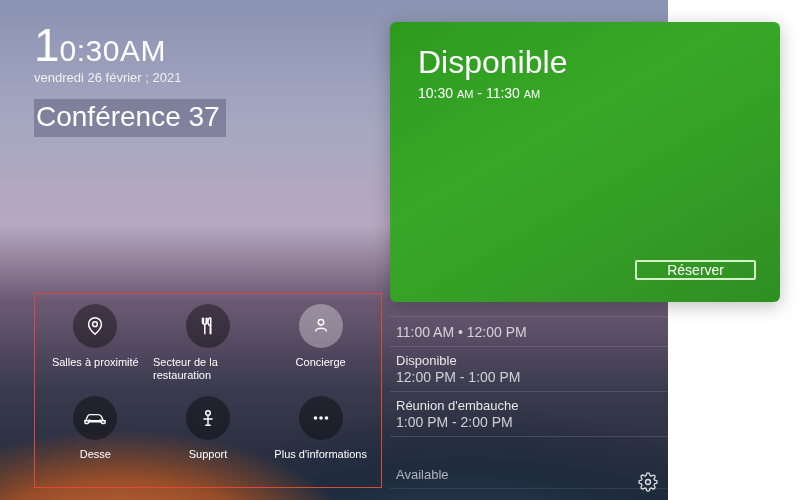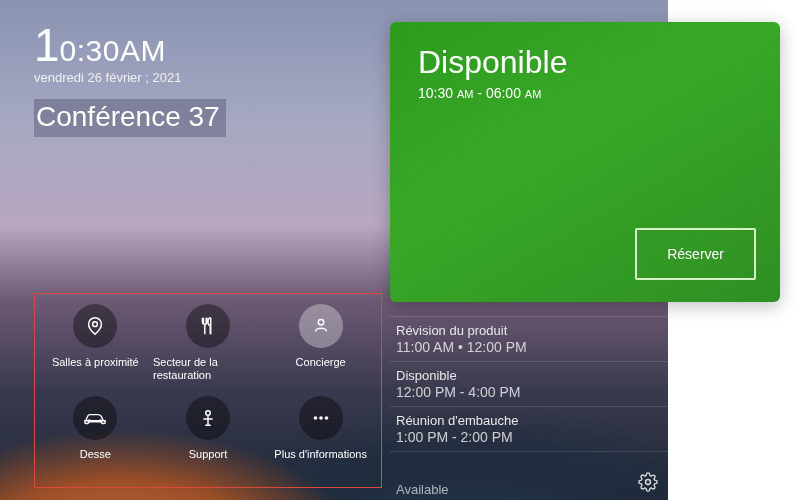--- a/index.html
+++ b/index.html
@@ -28,21 +28,21 @@
     color: #fff;
     padding: 22px 28px;
     box-shadow: 0 4px 18px rgba(0,0,0,0.25);
   }
   .status-title { font-size: 32px; font-weight: 400; }
   .status-sub { font-size: 14px; margin-top: 4px; }
   .status-sub .sm { font-size: 11px; }
   .reserve-btn {
     position: absolute; right: 24px; bottom: 22px;
     border: 2px solid #d6f0c8;
-    padding: 16px 30px;
+    padding: 0 30px;
     font-size: 14px;
     color: #fff;
     border-radius: 2px;
     cursor: pointer;
     background: transparent;
   }
 
   .agenda {
     position: absolute;
     left: 390px; top: 316px;
@@ -99,34 +99,33 @@
     <div class="date">vendredi 26 février ; 2021</div>
     <div class="room">Conférence 37</div>
   </div>
 
   <div class="status-card">
     <div class="status-title">Disponible</div>
     <div class="status-sub">
       <span>10:30</span>
       <span class="sm">AM</span>
       <span> - </span>
-      <span>06:00</span>
+      <span>11:30</span>
       <span class="sm">AM</span>
     </div>
     <div class="reserve-btn">Réserver</div>
   </div>
 
   <div class="agenda">
     <div class="item">
-      <div class="title">Révision du produit</div>
       <div class="time">11:00 AM • 12:00 PM</div>
     </div>
     <div class="item">
       <div class="title">Disponible</div>
-      <div class="time">12:00 PM - 4:00 PM</div>
+      <div class="time">12:00 PM - 1:00 PM</div>
     </div>
     <div class="item">
       <div class="title">Réunion d'embauche</div>
       <div class="time">1:00 PM - 2:00 PM</div>
     </div>
     <div class="item cut">
       <div class="title">Available</div>
     </div>
   </div>
 

